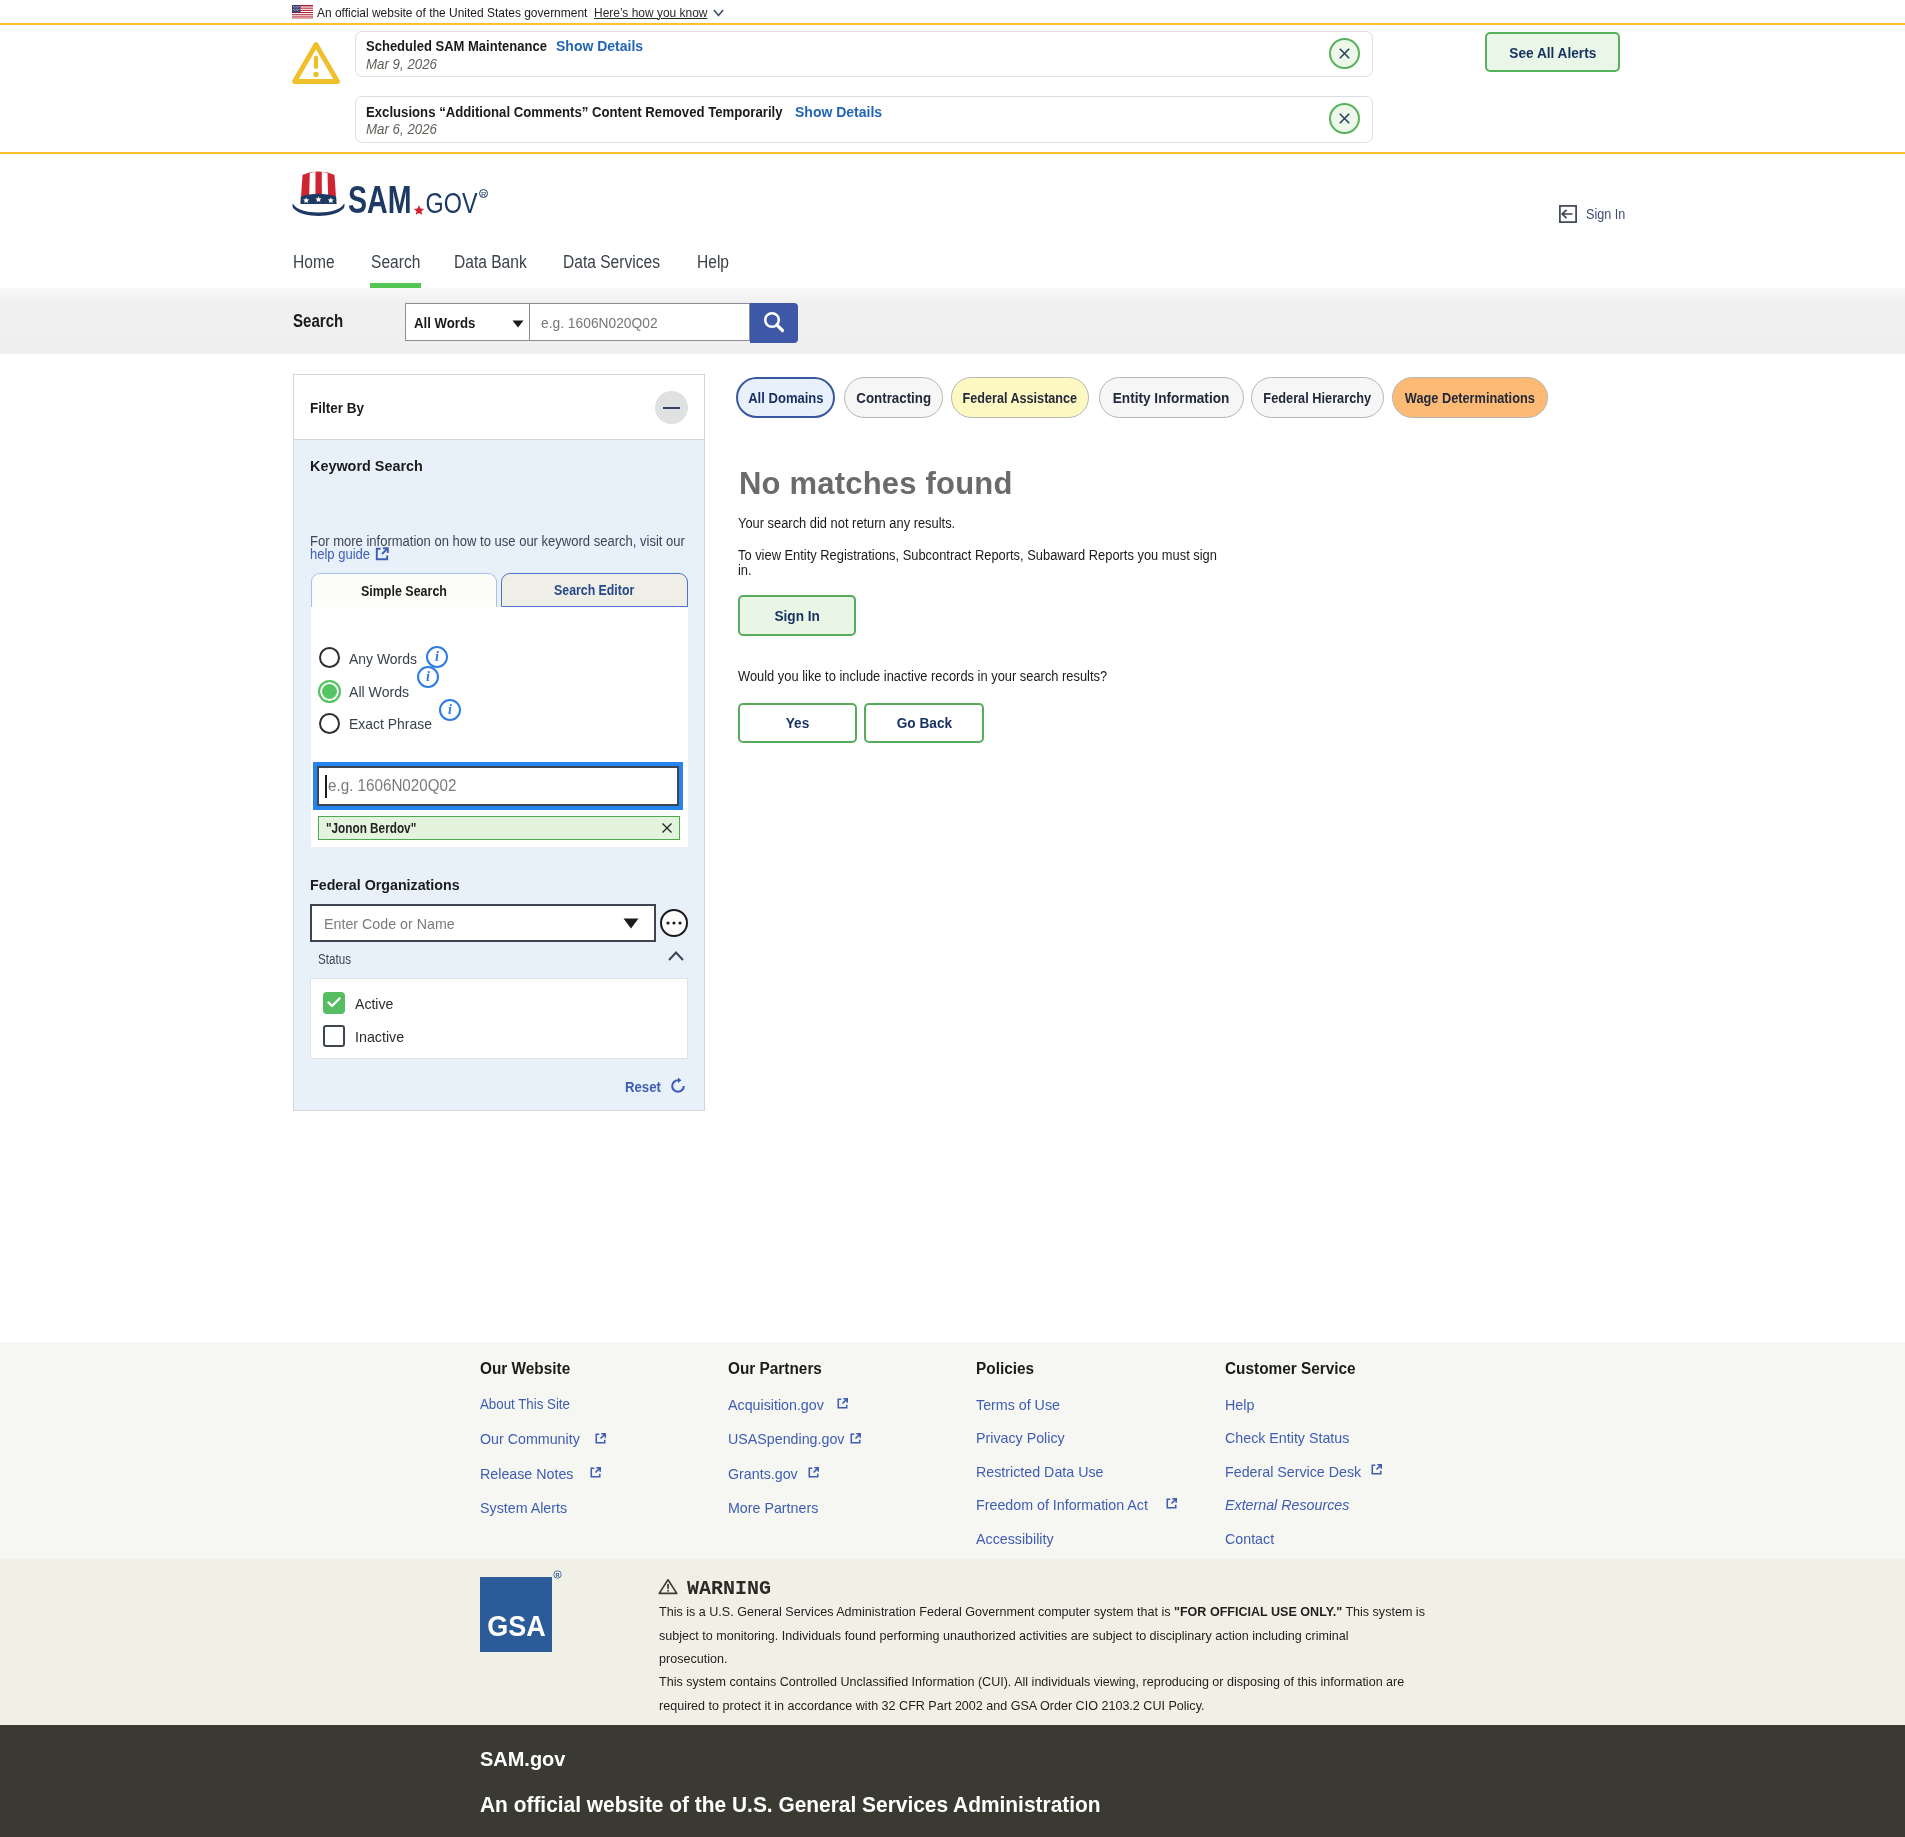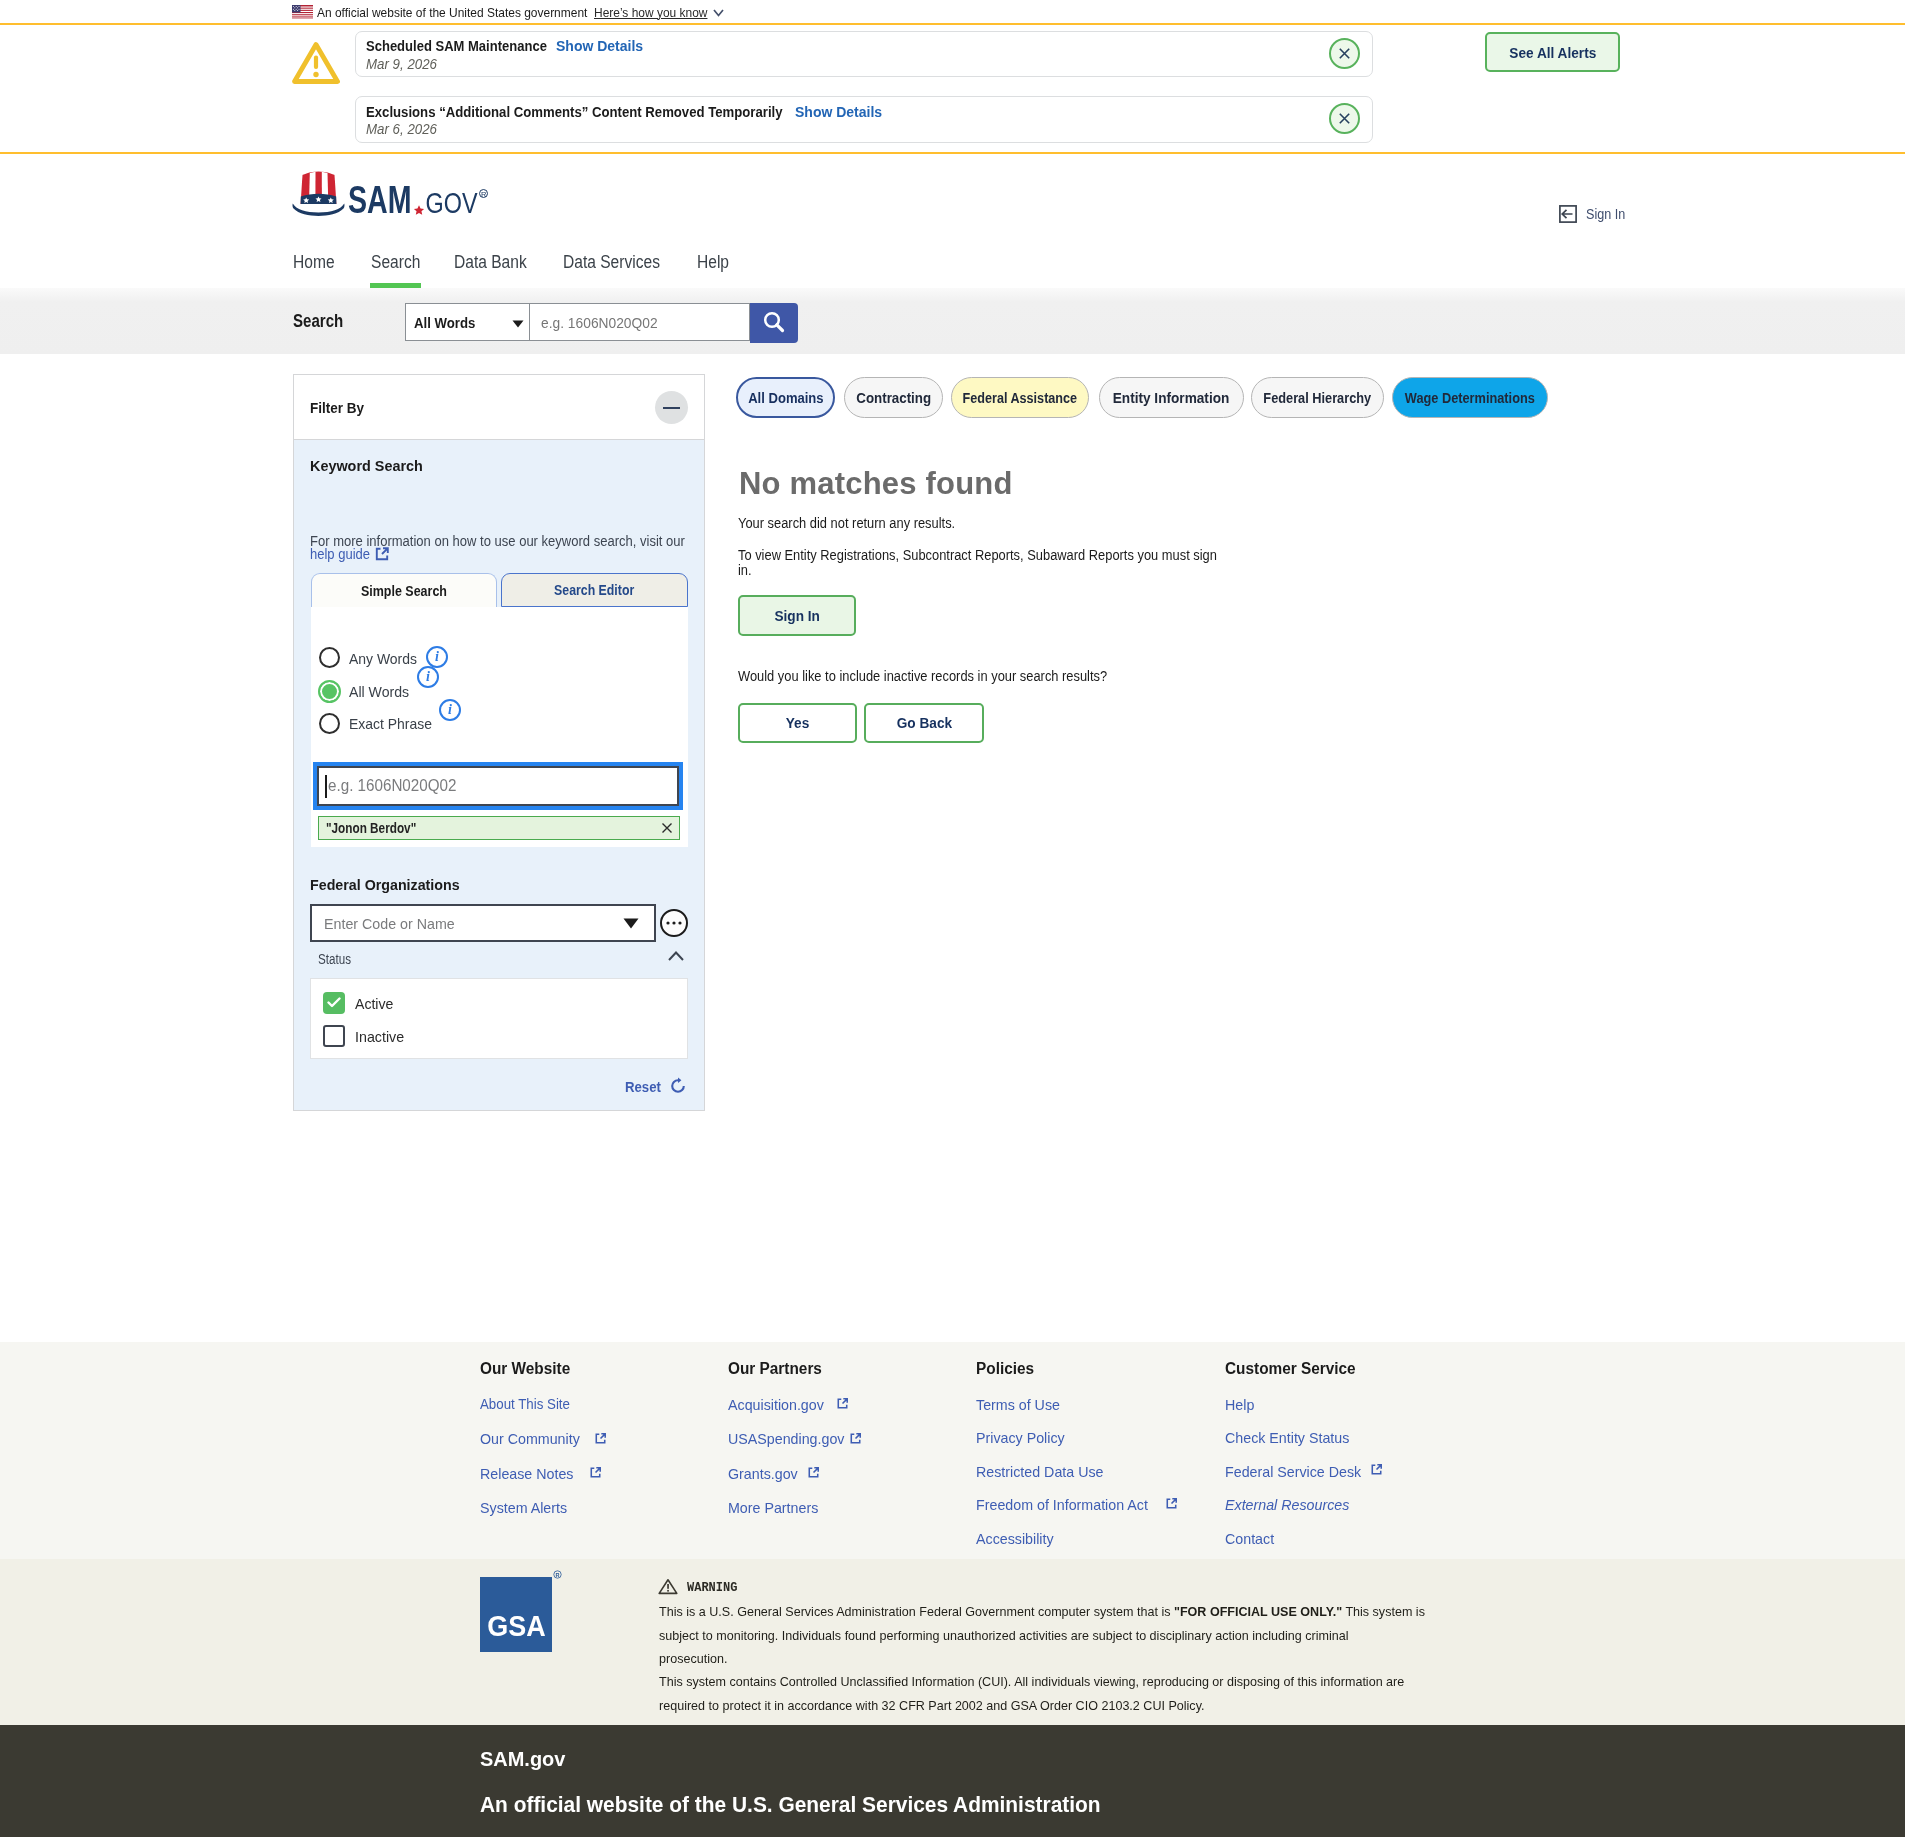--- a/index.html
+++ b/index.html
@@ -284,21 +284,21 @@
     </div>
   <div class="abs ctr" style="left:951px;top:377px;width:138px;height:41px;border-radius:21px;background:#fef9c3;border:1px solid #b5b5b5;">
       <span class="b cc" style="font-size:14.5px;color:#21293a;transform:scaleX(0.87);">Federal Assistance</span>
     </div>
   <div class="abs ctr" style="left:1099px;top:377px;width:145px;height:41px;border-radius:21px;background:#f6f6f6;border:1px solid #b5b5b5;">
       <span class="b cc" style="font-size:14.5px;color:#21293a;transform:scaleX(0.94);">Entity Information</span>
     </div>
   <div class="abs ctr" style="left:1251px;top:377px;width:133px;height:41px;border-radius:21px;background:#f6f6f6;border:1px solid #b5b5b5;">
       <span class="b cc" style="font-size:14.5px;color:#21293a;transform:scaleX(0.88);">Federal Hierarchy</span>
     </div>
-  <div class="abs ctr" style="left:1392px;top:377px;width:156px;height:41px;border-radius:21px;background:#0ea5e9;border:1px solid #b5b5b5;">
+  <div class="abs ctr" style="left:1392px;top:377px;width:156px;height:41px;border-radius:21px;background:#fdba74;border:1px solid #b5b5b5;">
       <span class="b cc" style="font-size:14.5px;color:#21293a;transform:scaleX(0.88);">Wage Determinations</span>
     </div>
 
   <div class="abs" style="left:739px;top:466px;"><span class="b cx" style="font-size:31px;color:#6b6b6b;transform:scaleX(1.0);letter-spacing:0.2px;">No matches found</span></div>
   <div class="abs row" style="left:738px;top:511px;height:24px;">
       <span class="cx" style="font-size:14px;color:#1b1b1b;transform:scaleX(0.92);">Your search did not return any results.</span>
     </div>
   <div class="abs row" style="left:738px;top:543px;height:24px;">
       <span class="cx" style="font-size:14px;color:#1b1b1b;transform:scaleX(0.92);">To view Entity Registrations, Subcontract Reports, Subaward Reports you must sign</span>
     </div>
@@ -426,21 +426,21 @@
   <svg class="abs" style="left:552.5px;top:1570px;" width="9" height="9" viewBox="0 0 9 9">
       <circle cx="4.5" cy="4.5" r="3.7" fill="none" stroke="#2b5b99" stroke-width="0.8"></circle>
       <text x="2.4" y="6.6" font-size="5.5" fill="#2b5b99" font-weight="bold">R</text>
     </svg>
   <svg class="abs" style="left:658px;top:1578px;" width="20" height="17" viewBox="0 0 20 17">
     <path d="M10 1.8 L18.8 15.4 L1.2 15.4 Z" fill="none" stroke="#3c3a32" stroke-width="1.6" stroke-linejoin="round"></path>
     <rect x="9.2" y="6" width="1.7" height="4.8" fill="#3c3a32"></rect>
       <rect x="9.2" y="11.9" width="1.7" height="1.7" fill="#3c3a32"></rect>
   </svg>
   <div class="abs row" style="left:687px;top:1579px;height:18px;">
-      <span class="b cx" style="font-family:'Liberation Mono',monospace;font-size:12px;color:#2b2a24;transform:scaleX(1.0);">WARNING</span>
+      <span class="b cx" style="font-family:'Liberation Mono',monospace;font-size:20px;color:#2b2a24;transform:scaleX(1.0);">WARNING</span>
     </div>
   <div class="abs" style="left:659px;top:1600px;font-size:13.5px;color:#1f1e18;line-height:23.7px;">
     <span class="cx" style="transform:scaleX(0.93);">This is a U.S. General Services Administration Federal Government computer system that is <b>"FOR OFFICIAL USE ONLY."</b> This system is</span><br>
     <span class="cx" style="transform:scaleX(0.93);">subject to monitoring. Individuals found performing unauthorized activities are subject to disciplinary action including criminal</span><br>
     <span class="cx" style="transform:scaleX(0.93);">prosecution.</span>
   </div>
   <div class="abs" style="left:659px;top:1670px;font-size:13.5px;color:#1f1e18;line-height:23.7px;">
     <span class="cx" style="transform:scaleX(0.93);">This system contains Controlled Unclassified Information (CUI). All individuals viewing, reproducing or disposing of this information are</span><br>
     <span class="cx" style="transform:scaleX(0.93);">required to protect it in accordance with 32 CFR Part 2002 and GSA Order CIO 2103.2 CUI Policy.</span>
   </div>

